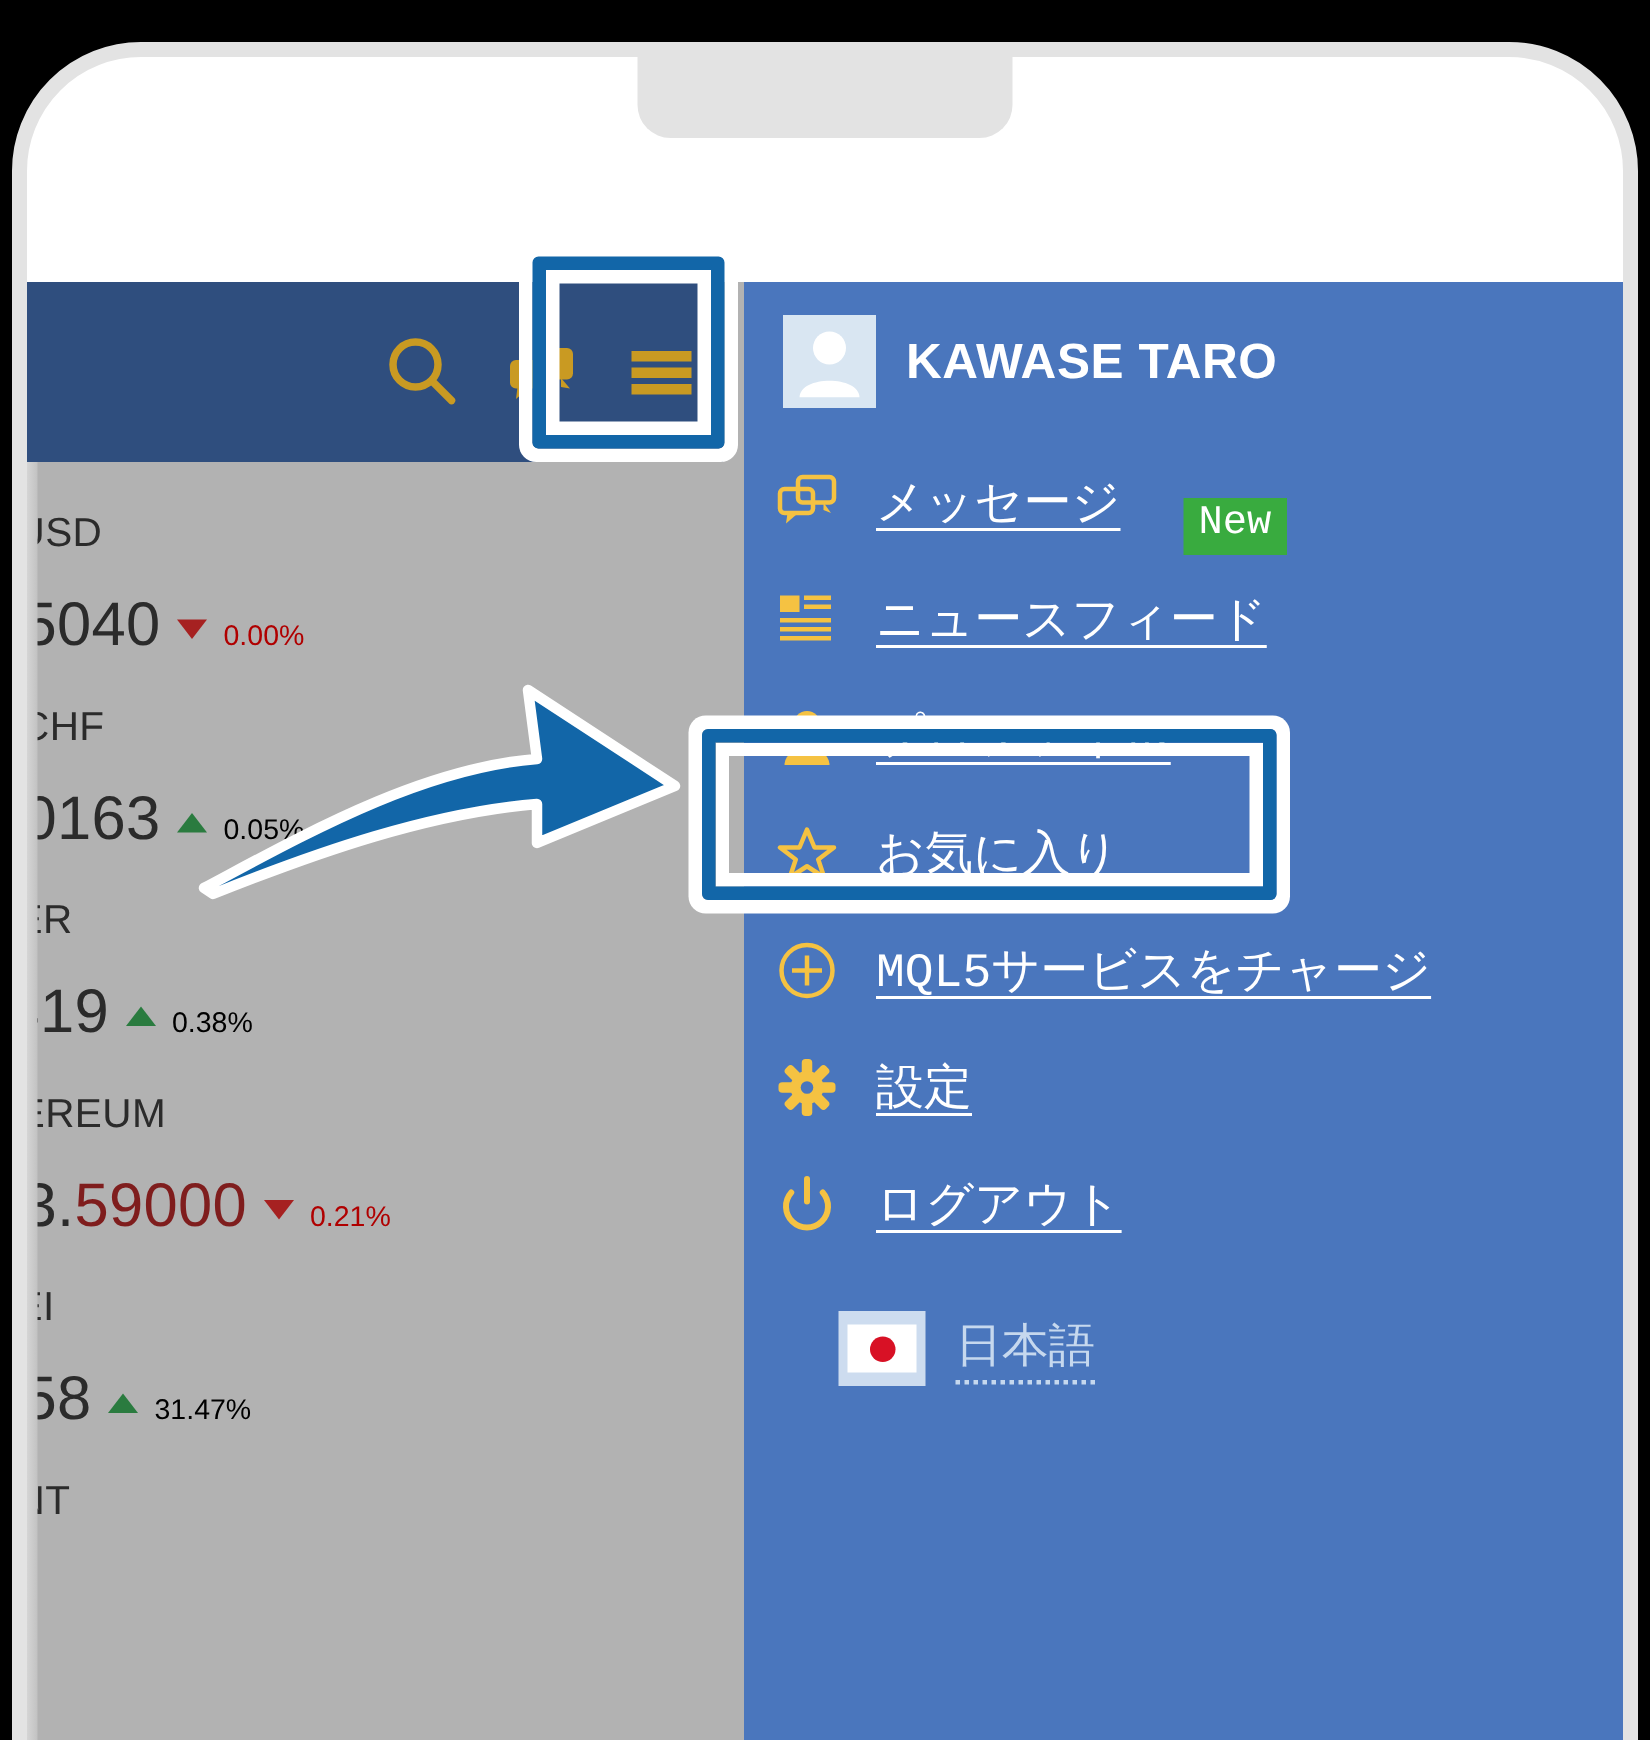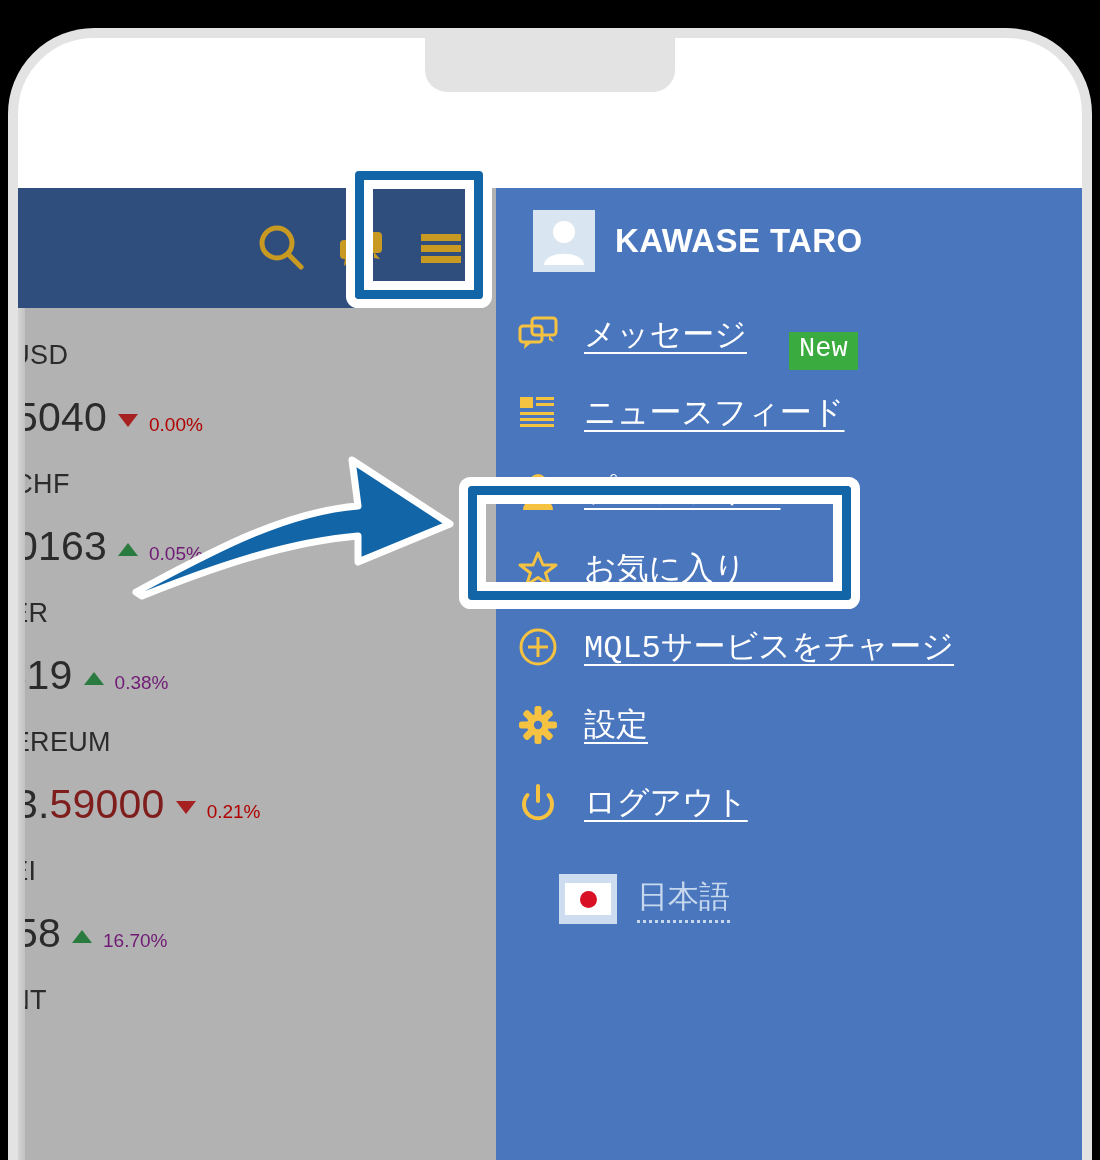--- a/index.html
+++ b/index.html
@@ -38,28 +38,28 @@
             background:linear-gradient(to right,#d5d5d5,#c2c2c2);}
   .q-row{margin-left:-26px;padding:0 0 0 0;height:129px;box-sizing:border-box;}
   .q-sym{font-size:27px;color:#2b2b2b;letter-spacing:.3px;line-height:1;padding-top:6px;}
   .q-line{display:flex;align-items:baseline;gap:11px;margin-top:17px;}
   .q-price{font-size:41px;color:#2b2b2b;letter-spacing:.2px;}
   .q-price .dec-down{color:#7f1d1d;}
   .tri{width:0;height:0;position:relative;top:-4px;}
   .tri.up{border-left:10px solid transparent;border-right:10px solid transparent;border-bottom:13px solid #2a7b3f;}
   .tri.down{border-left:10px solid transparent;border-right:10px solid transparent;border-top:13px solid #a62121;}
   .q-pct{font-size:19px;margin-top:28px;}
-  .q-pct.up{color:#701a75;}
+  .q-pct.up{color:#000000;}
   .q-pct.down{color:#b00000;}
 
   
   .side-track{position:absolute;left:464px;top:0;width:14px;bottom:0;background:#b2b2b2;}
   .sidebar{position:absolute;left:478px;top:0;right:0;bottom:0;background:#4a76bd;overflow:hidden;}
 
-  .user{display:flex;align-items:center;gap:20px;padding:22px 0 18px 37px;}
+  .user{display:flex;align-items:center;gap:20px;padding:22px 0 18px 26px;}
   .avatar{width:62px;height:62px;background:#d9e6f2;position:relative;flex:0 0 auto;}
   .avatar svg{position:absolute;left:8px;top:7px;}
   .username{color:#fff;font-size:33px;font-weight:bold;letter-spacing:.4px;}
 
   .menu{padding:6px 0 0 22px;}
   .mrow{display:flex;align-items:center;gap:26px;height:78px;font-family:Liberation Mono, monospace;}
   .micon{width:40px;height:40px;flex:0 0 auto;display:flex;align-items:center;justify-content:center;}
   .mlabel{color:#fff;font-size:32px;text-decoration:underline;text-underline-offset:7px;
           text-decoration-thickness:2px;white-space:nowrap;}
   .badge{background:#39ab3f;color:#fff;font-size:27px;padding:2px 10px 4px;margin-left:16px;line-height:1.15;margin-top:32px;}
@@ -151,21 +151,21 @@
             <span class="tri down"></span>
             <span class="q-pct down">0.21%</span>
           </div>
         </div>
 
         <div class="q-row">
           <div class="q-sym">KEI</div>
           <div class="q-line">
             <span class="q-price">058</span>
             <span class="tri up"></span>
-            <span class="q-pct up">16.70%</span>
+            <span class="q-pct up">31.47%</span>
           </div>
         </div>
 
         <div class="q-row">
           <div class="q-sym">ENT</div>
         </div>
       </div>
 
       <div class="side-track"></div>
 

